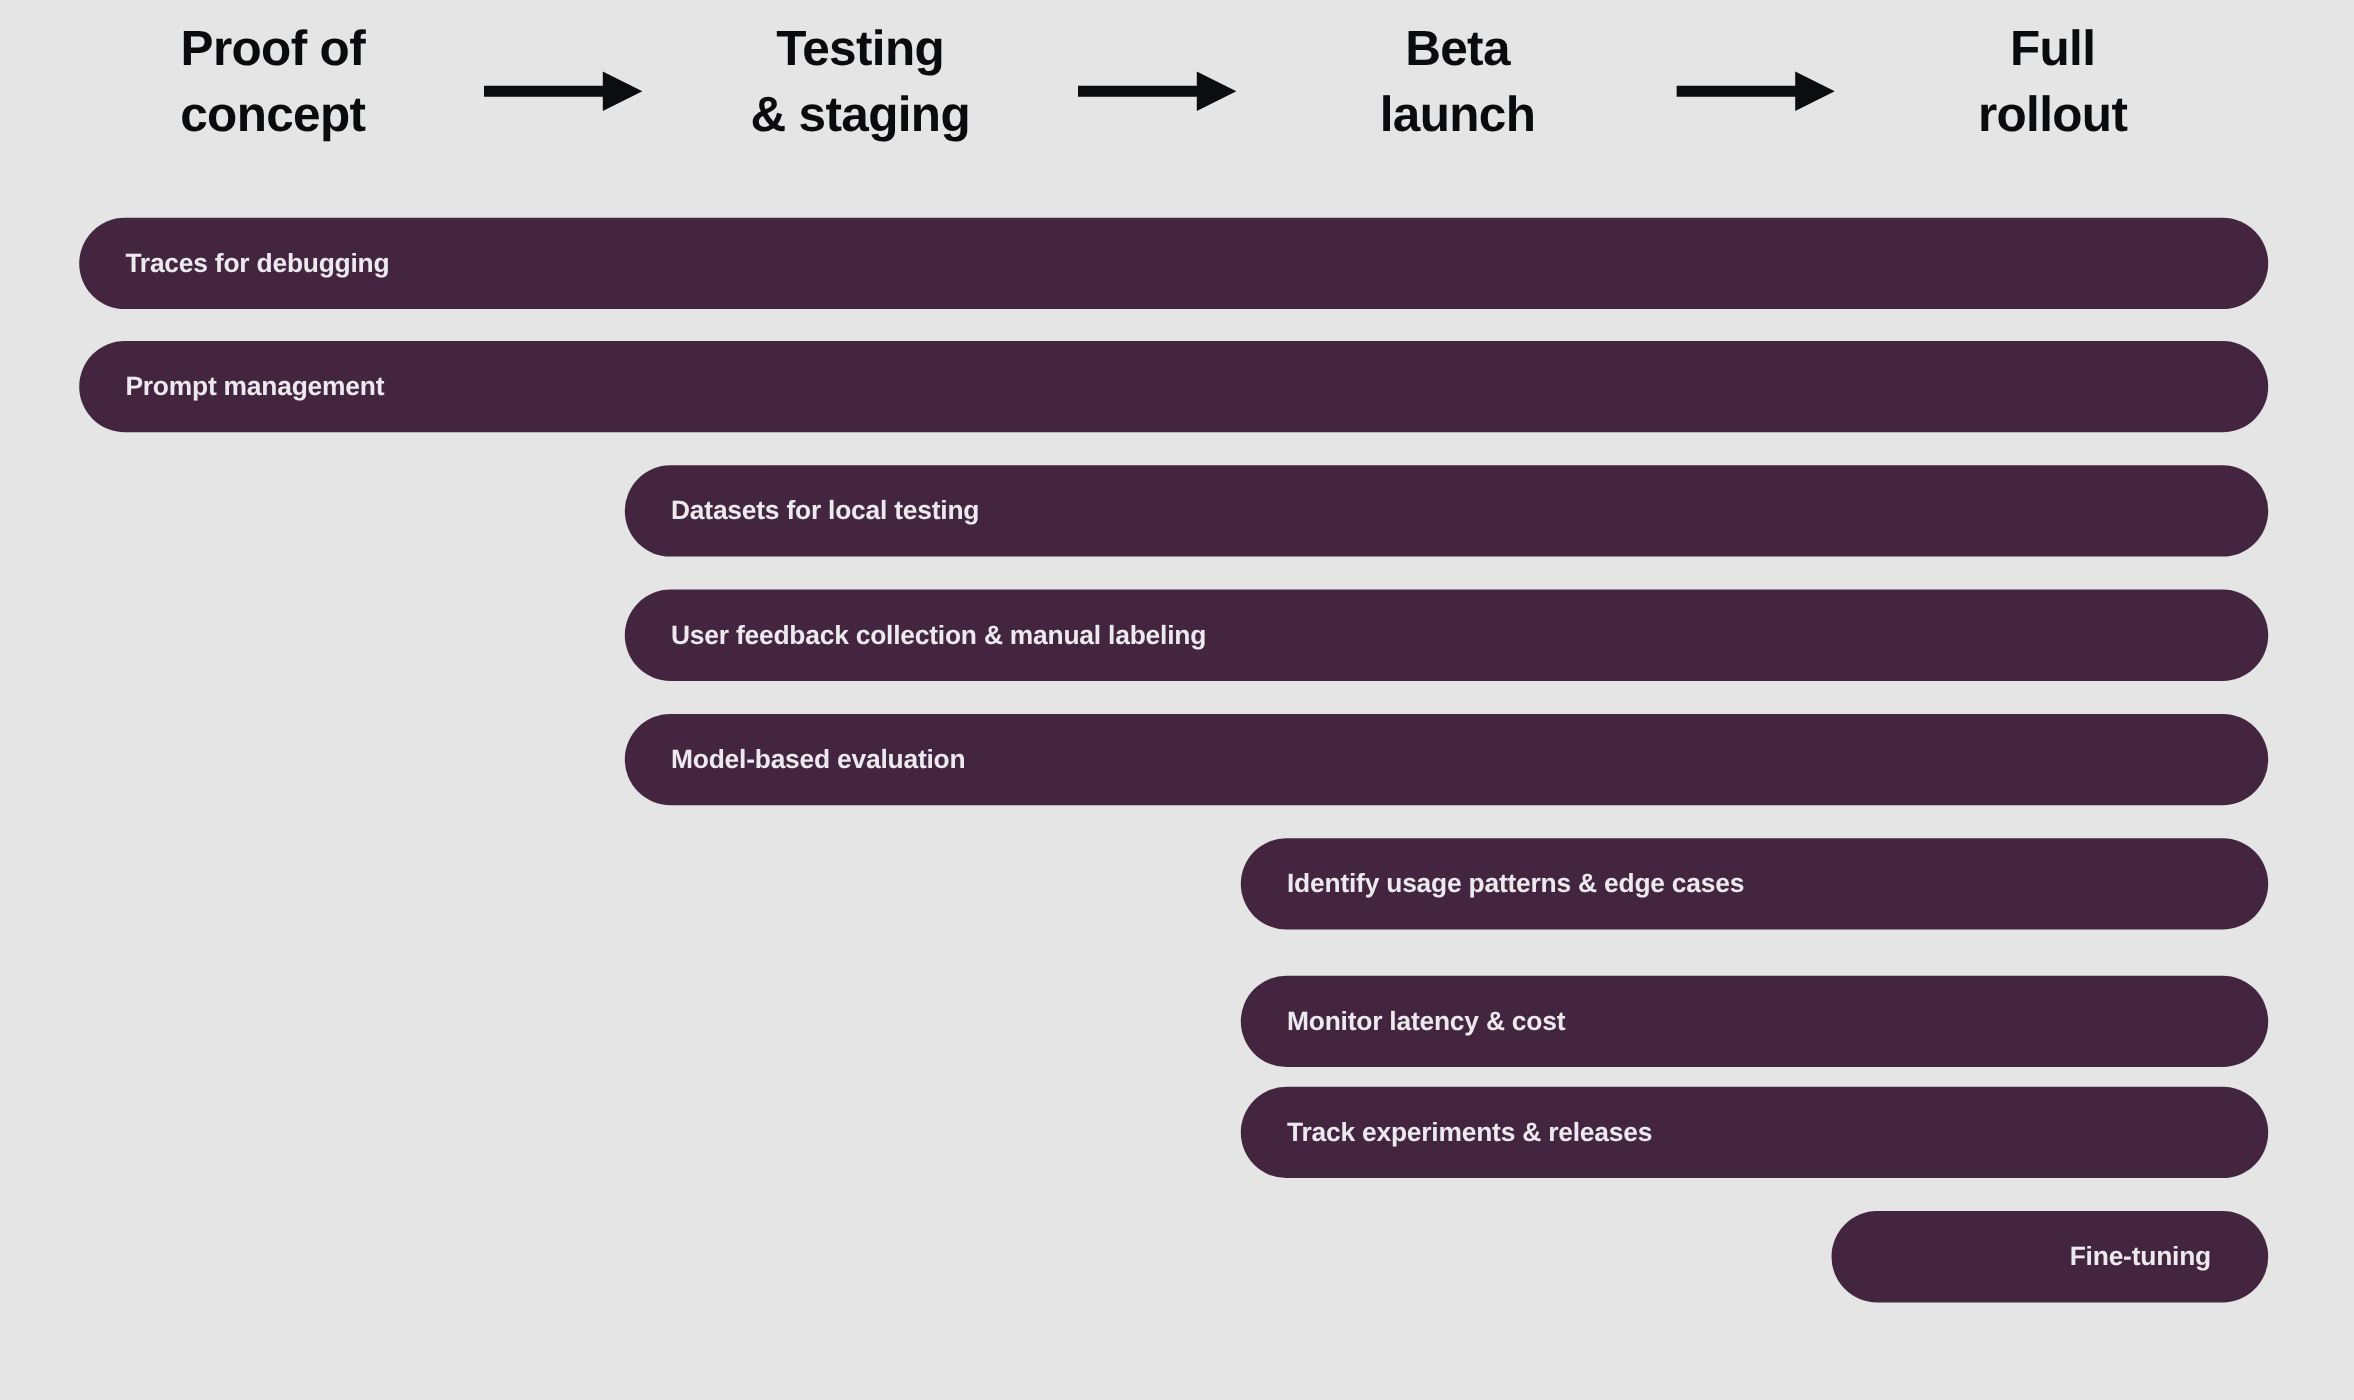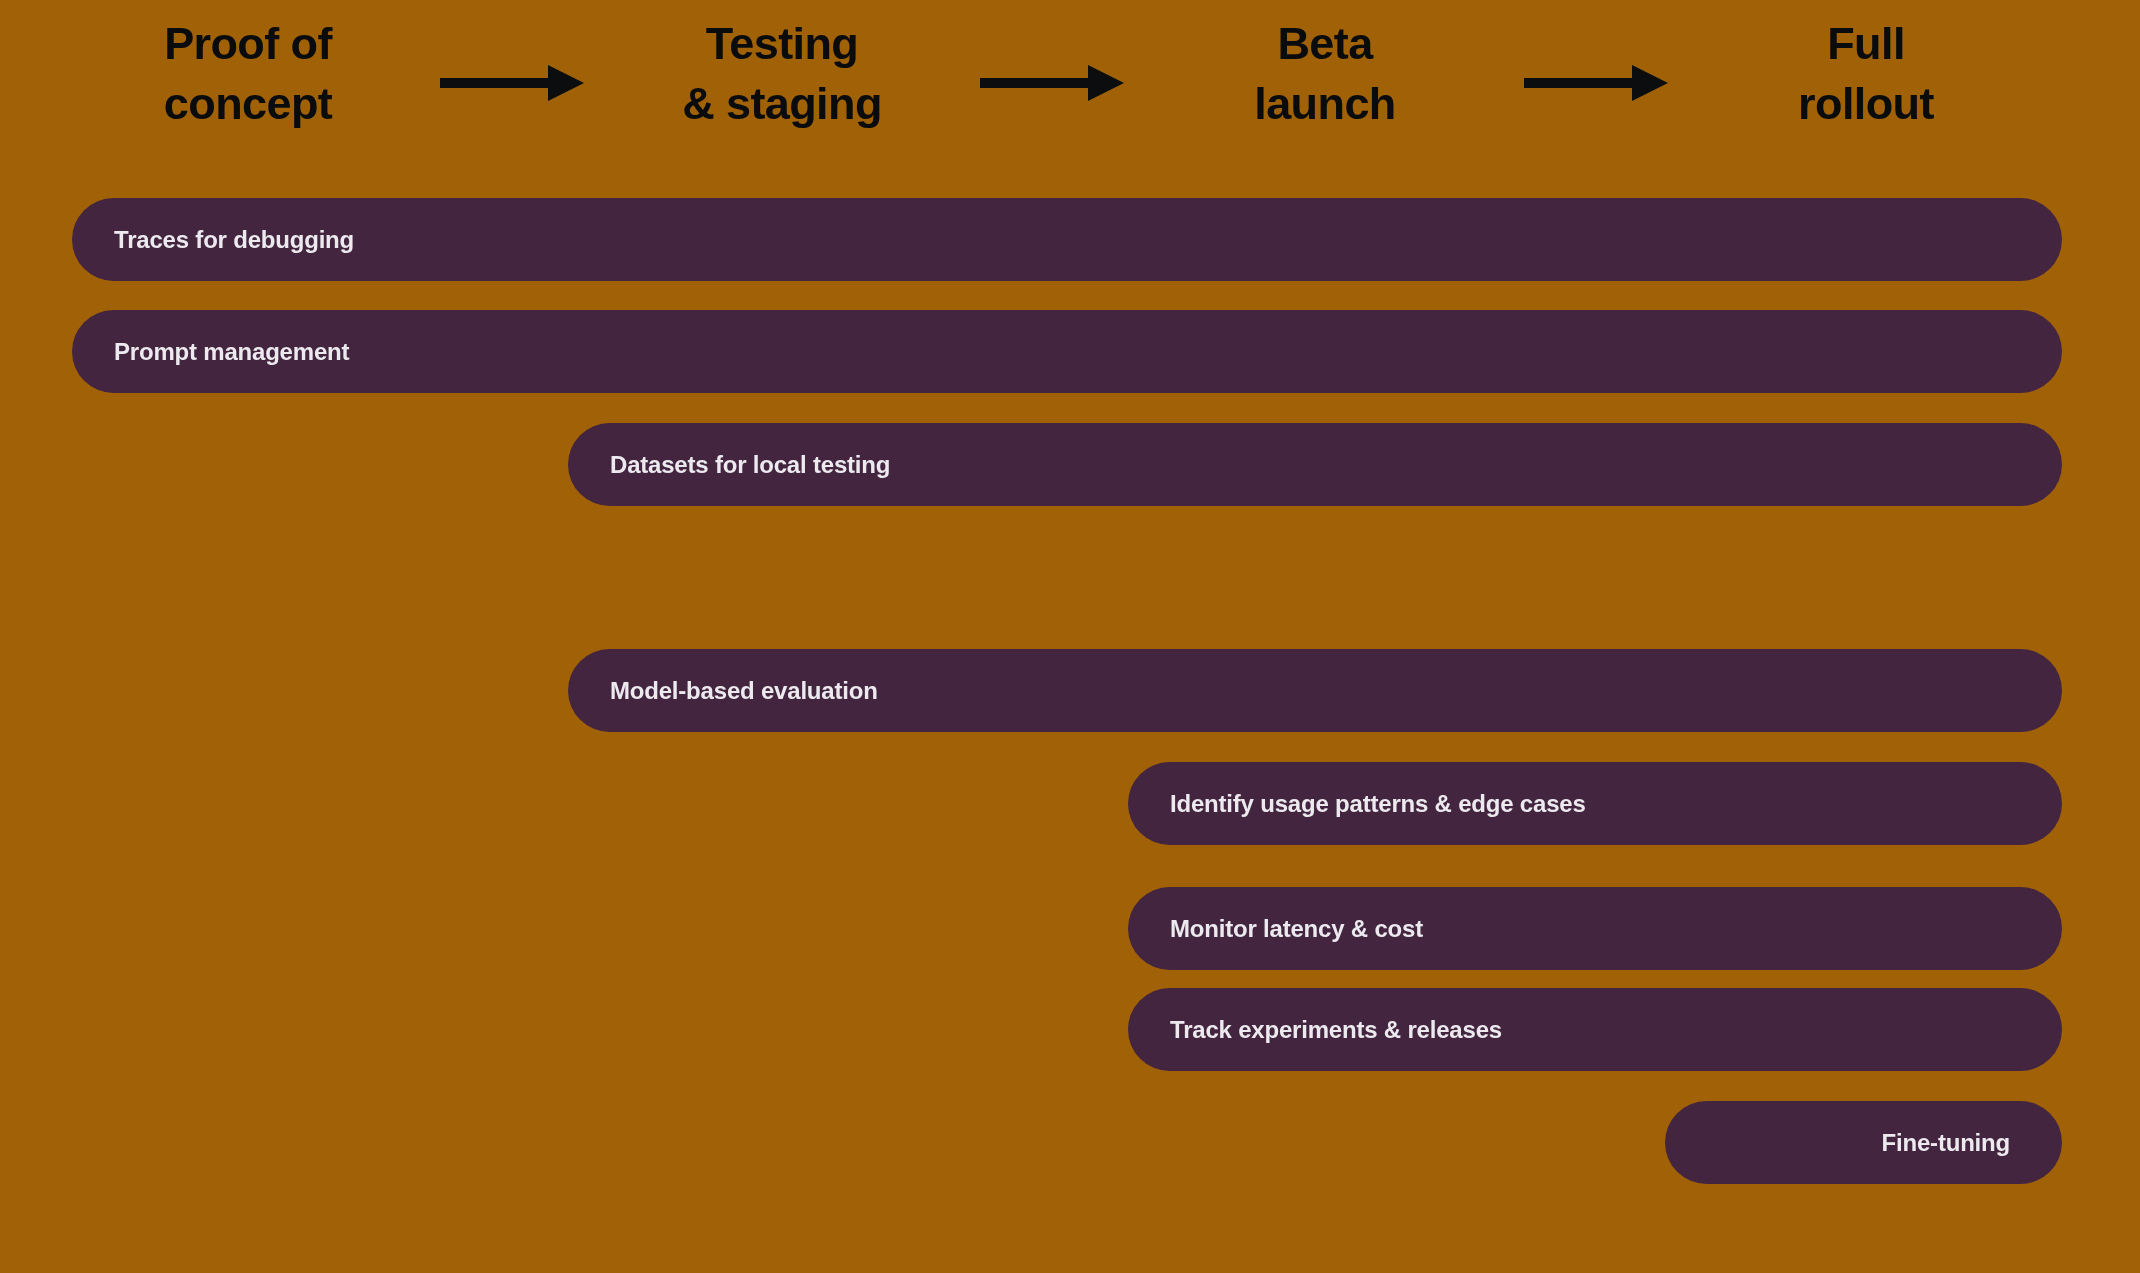--- a/index.html
+++ b/index.html
@@ -67,21 +67,21 @@
     white-space: nowrap;
   }
   .pill.align-left  { justify-content: flex-start; }
   .pill.align-left .pill-label  { padding-left: 42px; }
   .pill.align-right { justify-content: flex-end; }
   .pill.align-right .pill-label { padding-right: 52px; }
 </style>
 </head>
 <body>
 
-<div id="canvas" style="width: 2140px; height: 1273px; background: #a16207;">
+<div id="canvas" style="width: 2140px; height: 1273px; background: #e5e5e5;">
 
   <div class="stage-row">
     <div class="stage-label" style="width: 360px; left: 68px; color: rgb(9, 11, 12);">Proof of
 concept</div>
     <div class="stage-label" style="width: 360px; left: 602px; color: rgb(9, 11, 12);">Testing
 &amp; staging</div>
     <div class="stage-label" style="width: 360px; left: 1145px; color: rgb(9, 11, 12);">Beta
 launch</div>
     <div class="stage-label" style="width: 360px; left: 1686px; color: rgb(9, 11, 12);">Full
 rollout</div>
@@ -105,20 +105,23 @@
 
   <div class="pill align-left" style="left: 72px; top: 198px; width: 1990px; background: rgb(67, 37, 63);">
     <span class="pill-label" style="color: rgb(236, 234, 239);">Traces for debugging</span>
   </div>
   <div class="pill align-left" style="left: 72px; top: 310px; width: 1990px; background: rgb(67, 37, 63);">
     <span class="pill-label" style="color: rgb(236, 234, 239);">Prompt management</span>
   </div>
   <div class="pill align-left" style="left: 568px; top: 423px; width: 1494px; background: rgb(67, 37, 63);">
     <span class="pill-label" style="color: rgb(236, 234, 239); text-align: right;">Datasets for local testing</span>
   </div>
+  <div class="pill align-left" style="left: 568px; top: 536px; width: 1494px; background: rgb(67, 37, 63);">
+    <span class="pill-label" style="color: rgb(236, 234, 239);">User feedback collection &amp; manual labeling</span>
+  </div>
   <div class="pill align-left" style="left: 568px; top: 649px; width: 1494px; background: rgb(67, 37, 63);">
     <span class="pill-label" style="color: rgb(236, 234, 239);">Model-based evaluation</span>
   </div>
   <div class="pill align-left" style="left: 1128px; top: 762px; width: 934px; background: rgb(67, 37, 63);">
     <span class="pill-label" style="color: rgb(236, 234, 239);">Identify usage patterns &amp; edge cases</span>
   </div>
   <div class="pill align-left" style="left: 1128px; top: 875px; width: 934px; background: rgb(67, 37, 63); margin-top: 12px;">
     <span class="pill-label" style="color: rgb(236, 234, 239);">Monitor latency &amp; cost</span>
   </div>
   <div class="pill align-left" style="left: 1128px; top: 988px; width: 934px; background: rgb(67, 37, 63);">

